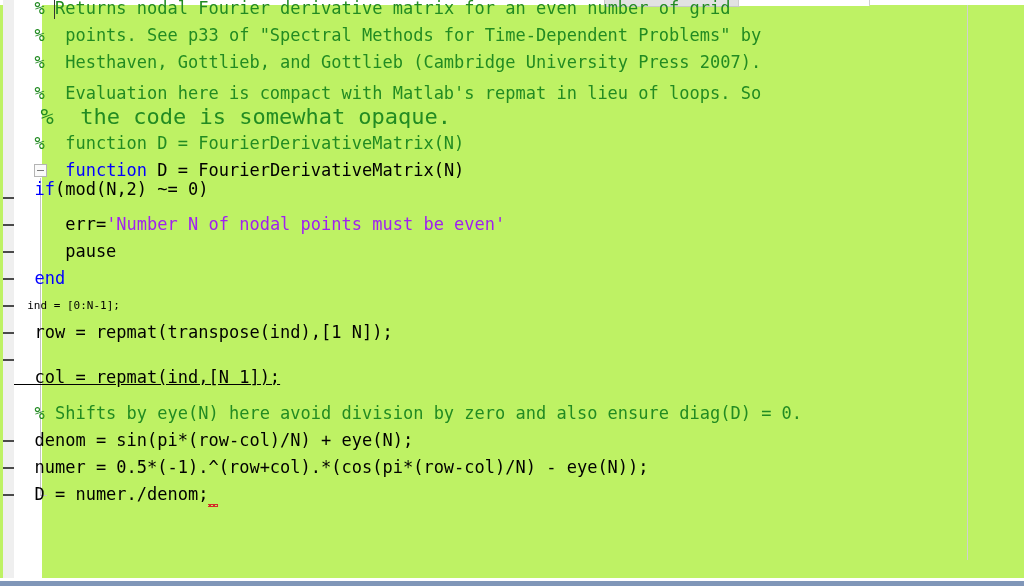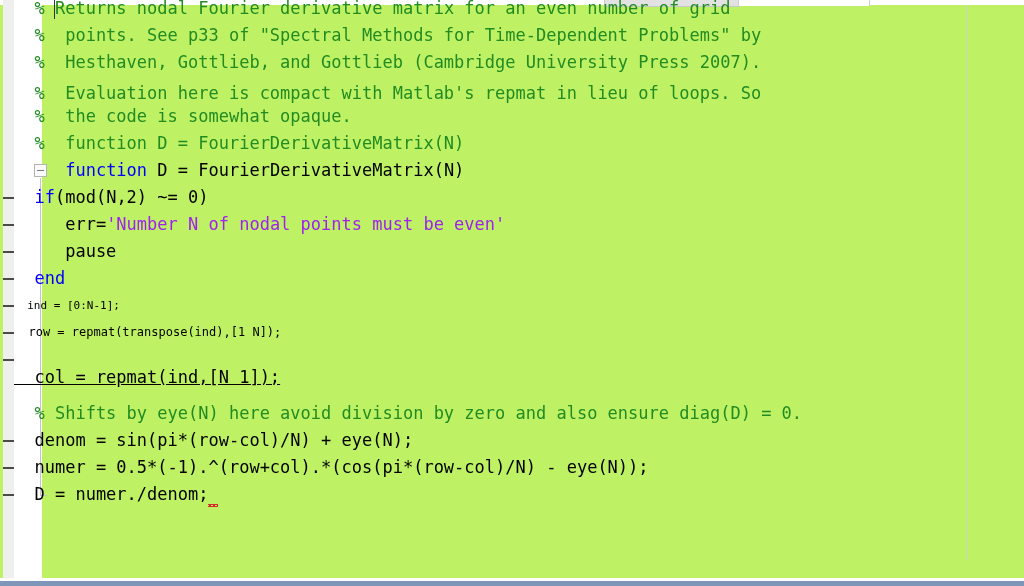--- a/index.html
+++ b/index.html
@@ -167,29 +167,29 @@
       <div class="fold-endtick" style="top: 495px;"></div>
       <div class="fold-line" style="top: 178px; height: 317px;"></div>
     </div>
 
   <div class="code" id="code">
       <div class="line" style="top: -5px; font-size: 17px;"><span class="tok c-comment">  % </span><span class="tok c-comment">Returns nodal Fourier derivative matrix for an even number of grid</span></div>
       <div class="caret" style="left: 39.8px; top: -2px;"></div>
       <div class="line" style="top: 22px; font-size: 17px;"><span class="tok c-comment">  %  points. See p33 of "Spectral Methods for Time-Dependent Problems" by</span></div>
       <div class="line" style="top: 49px; font-size: 17px;"><span class="tok c-comment">  %  Hesthaven, Gottlieb, and Gottlieb (Cambridge University Press 2007).</span></div>
       <div class="line" style="top: 80px; font-size: 17px;"><span class="tok c-comment">  %  Evaluation here is compact with Matlab's repmat in lieu of loops. So</span></div>
-      <div class="line" style="top: 103px; font-size: 17px;"><span class="tok c-comment">  %  the code is somewhat opaque.</span></div>
+      <div class="line" style="top: 103px; font-size: 22px;"><span class="tok c-comment">  %  the code is somewhat opaque.</span></div>
       <div class="line" style="top: 130px; font-size: 17px;"><span class="tok c-comment">  %  function D = FourierDerivativeMatrix(N)</span></div>
       <div class="line" style="top: 157px; font-size: 17px;"><span class="tok c-plain">     </span><span class="tok c-keyword">function</span><span class="tok c-plain"> D = FourierDerivativeMatrix(N)</span></div>
-      <div class="line" style="top: 184px; font-size: 17px;"><span class="tok c-plain">  </span><span class="tok c-keyword">if</span><span class="tok c-plain">(mod(N,2) ~= 0)</span></div>
+      <div class="line" style="top: 176px; font-size: 17px;"><span class="tok c-plain">  </span><span class="tok c-keyword">if</span><span class="tok c-plain">(mod(N,2) ~= 0)</span></div>
       <div class="line" style="top: 211px; font-size: 17px;"><span class="tok c-plain">     err=</span><span class="tok c-string">'Number N of nodal points must be even'</span></div>
       <div class="line" style="top: 238px; font-size: 17px;"><span class="tok c-plain">     pause</span></div>
       <div class="line" style="top: 265px; font-size: 17px;"><span class="tok c-plain">  </span><span class="tok c-keyword">end</span></div>
       <div class="line" style="top: 292px; font-size: 11px;"><span class="tok c-plain">  ind = [0:N-1];</span></div>
-      <div class="line" style="top: 319px; font-size: 12px;"><span class="tok c-plain">  row = repmat(transpose(ind),[1 N]);</span></div>
+      <div class="line" style="top: 319px; font-size: 17px;"><span class="tok c-plain">  row = repmat(transpose(ind),[1 N]);</span></div>
       <div class="line" style="top: 364px; font-size: 17px; text-decoration: underline;"><span class="tok c-plain">  col = repmat(ind,[N 1]);</span></div>
       <div class="line" style="top: 373px; font-size: 17px;"><span class="tok c-plain"></span></div>
       <div class="line" style="top: 400px; font-size: 17px;"><span class="tok c-comment">  % Shifts by eye(N) here avoid division by zero and also ensure diag(D) = 0.</span></div>
       <div class="line" style="top: 427px; font-size: 17px;"><span class="tok c-plain">  denom = sin(pi*(row-col)/N) + eye(N);</span></div>
       <div class="line" style="top: 454px; font-size: 17px;"><span class="tok c-plain">  numer = 0.5*(-1).^(row+col).*(cos(pi*(row-col)/N) - eye(N));</span></div>
       <div class="line" style="top: 481px; font-size: 17px; text-align: center;"><span class="tok c-plain">  D = numer./denom;</span></div>
       <div class="squiggle" style="left: 193.8px; top: 504px; width: 10.2px;"></div>
     </div>
 
   <div class="right-divider"></div>

